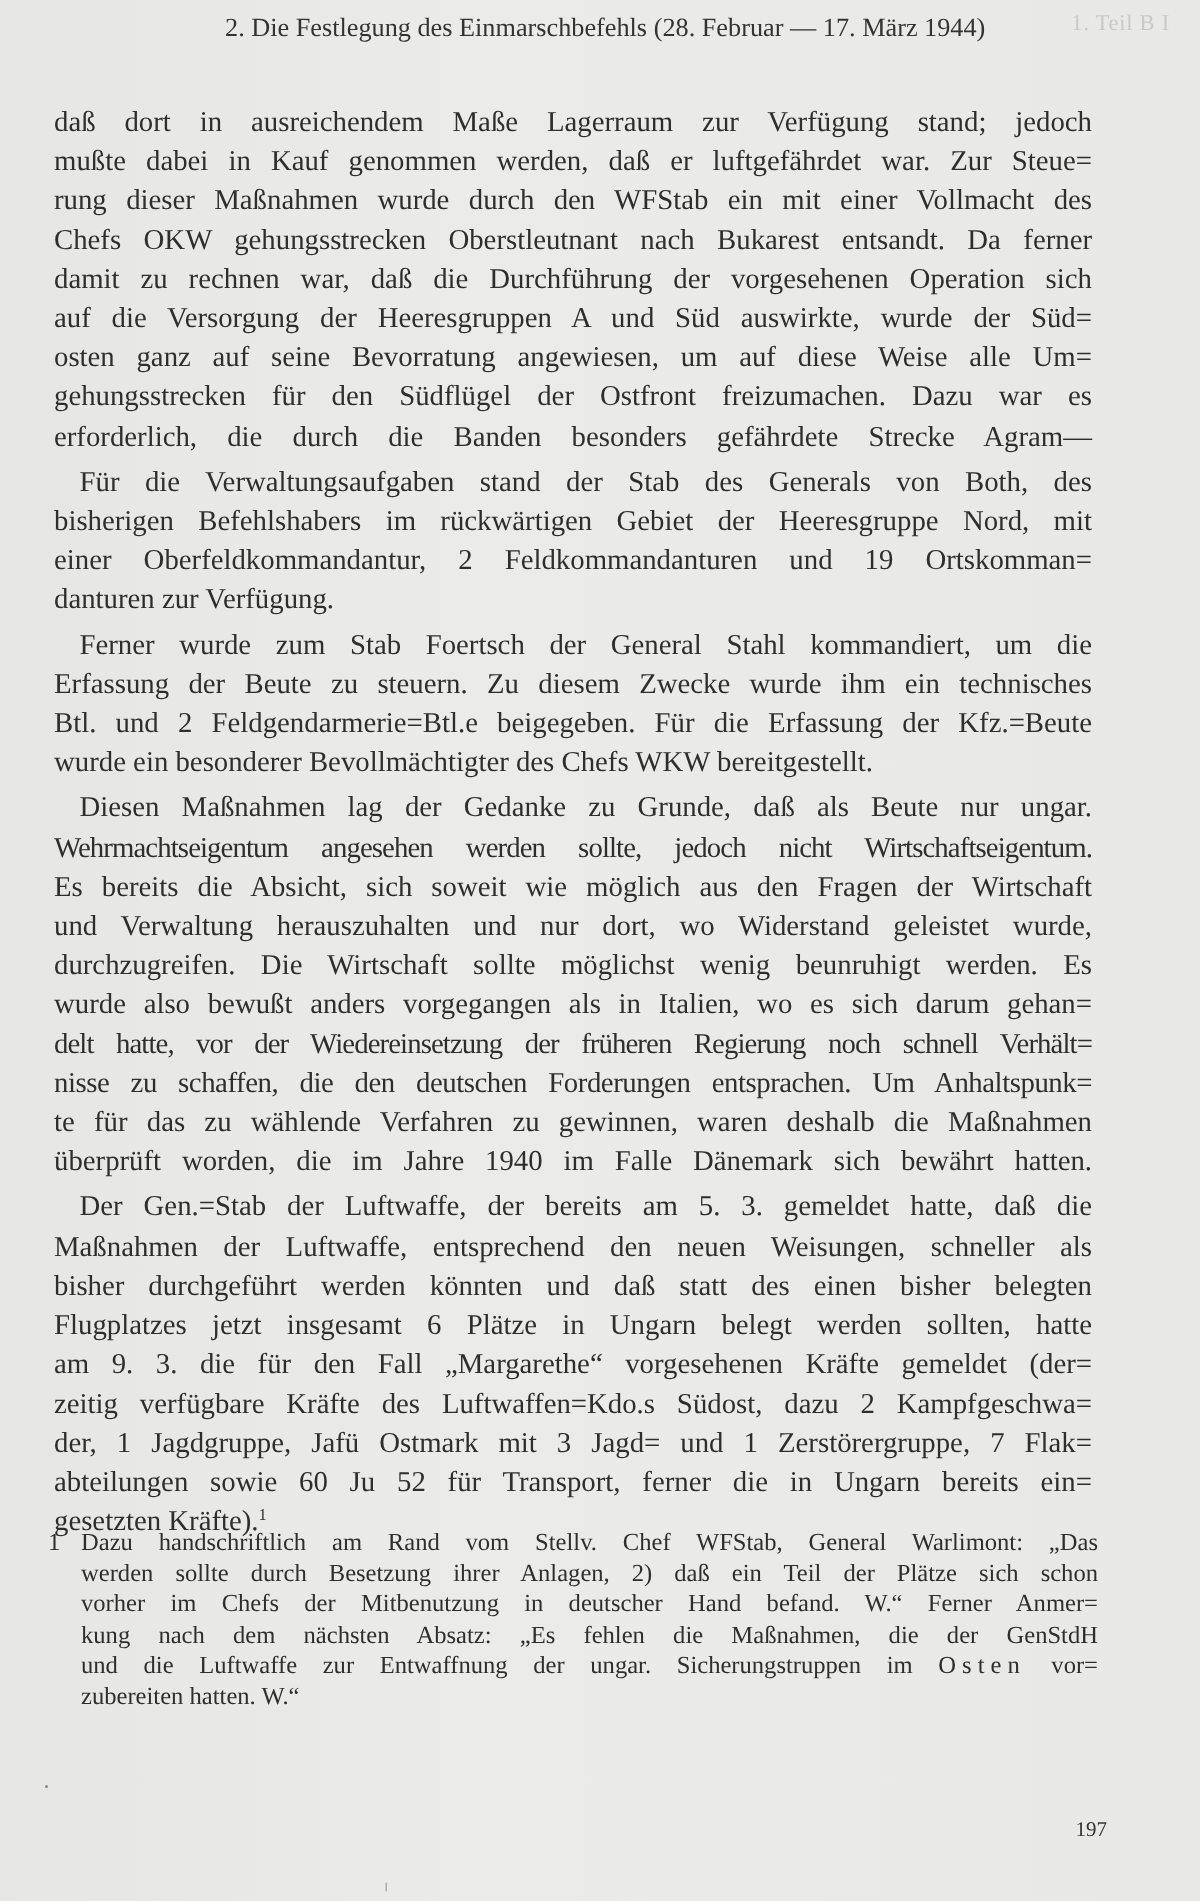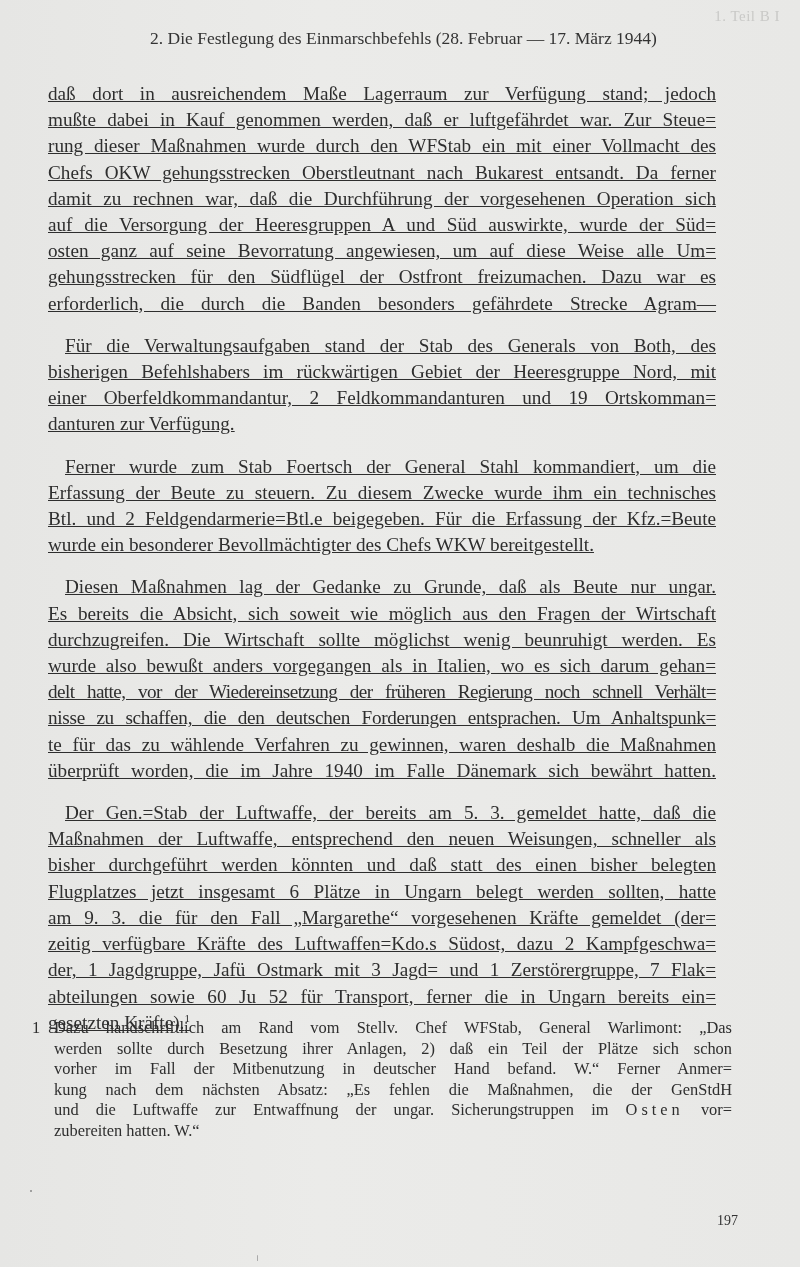--- a/index.html
+++ b/index.html
@@ -24,42 +24,41 @@
     .bleed {
       position: absolute;
       top: 8px;
       right: 20px;
       font-size: 15px;
       color: #c9c9c7;
       letter-spacing: 0.5px;
     }
     .running-head {
       position: absolute;
-      top: 28px;
+      top: 8px;
       left: 150px;
       width: 592px;
       font-size: 17.5px;
       color: #333;
       text-align: left;
       white-space: nowrap;
     }
     .body-text {
       position: absolute;
       top: 65px;
       left: 32px;
       width: 700px;
       font-size: 19.2px;
       line-height: 26.2px;
       text-align: justify;
       color: #2e2e2e;
     }
     .body-text p {
-      margin: 16px;
+      margin: 4px;
       text-indent: 0;
-      text-decoration: underline;
     }
     .line {
       display: block;
       text-align: justify;
       text-align-last: justify;
       white-space: nowrap;
       overflow: visible;
     }
     .line.last {
       text-align-last: left;
@@ -136,21 +135,23 @@
 
     <p>
       <span class="line" style="padding-left:17px">Ferner wurde zum Stab Foertsch der General Stahl kommandiert, um die</span>
       <span class="line">Erfassung der Beute zu steuern. Zu diesem Zwecke wurde ihm ein technisches</span>
       <span class="line">Btl. und 2 Feldgendarmerie=Btl.e beigegeben. Für die Erfassung der Kfz.=Beute</span>
       <span class="line last">wurde ein besonderer Bevollmächtigter des Chefs WKW bereitgestellt.</span>
     </p>
 
     <p>
       <span class="line" style="padding-left:17px">Diesen Maßnahmen lag der Gedanke zu Grunde, daß als Beute nur ungar.</span>
+      <span class="line" style="letter-spacing:-0.6px">Wehrmachtseigentum angesehen werden sollte, jedoch nicht Wirtschaftseigentum.</span>
       <span class="line">Es bereits die Absicht, sich soweit wie möglich aus den Fragen der Wirtschaft</span>
+      <span class="line">und Verwaltung herauszuhalten und nur dort, wo Widerstand geleistet wurde,</span>
       <span class="line">durchzugreifen. Die Wirtschaft sollte möglichst wenig beunruhigt werden. Es</span>
       <span class="line">wurde also bewußt anders vorgegangen als in Italien, wo es sich darum gehan=</span>
       <span class="line" style="letter-spacing:-0.6px">delt hatte, vor der Wiedereinsetzung der früheren Regierung noch schnell Verhält=</span>
       <span class="line" style="letter-spacing:-0.3px">nisse zu schaffen, die den deutschen Forderungen entsprachen. Um Anhaltspunk=</span>
       <span class="line">te für das zu wählende Verfahren zu gewinnen, waren deshalb die Maßnahmen</span>
       <span class="line">überprüft worden, die im Jahre 1940 im Falle Dänemark sich bewährt hatten.</span>
     </p>
 
     <p>
       <span class="line" style="padding-left:17px">Der Gen.=Stab der Luftwaffe, der bereits am 5. 3. gemeldet hatte, daß die</span>
@@ -163,21 +164,21 @@
       <span class="line">abteilungen sowie 60 Ju 52 für Transport, ferner die in Ungarn bereits ein=</span>
       <span class="line last"><span>gesetzten Kräfte).</span><sup class="fnref">1</sup></span>
     </p>
   </div>
 
   <div class="footnotes">
     <div class="fn">
       <span class="fn-num">1</span>
       <span class="line">Dazu handschriftlich am Rand vom Stellv. Chef WFStab, General Warlimont: „Das</span>
       <span class="line">werden sollte durch Besetzung ihrer Anlagen, 2) daß ein Teil der Plätze sich schon</span>
-      <span class="line">vorher im Fall der Mitbenutzung in deutscher Hand befand. W.“ Ferner Anmer=</span>
+      <span class="line">vorher im Chefs der Mitbenutzung in deutscher Hand befand. W.“ Ferner Anmer=</span>
       <span class="line">kung nach dem nächsten Absatz: „Es fehlen die Maßnahmen, die der GenStdH</span>
       <span class="line"><span>und die Luftwaffe zur Entwaffnung der ungar. Sicherungstruppen im </span><span class="spaced">Osten</span><span> vor=</span></span>
       <span class="line last">zubereiten hatten. W.“</span>
     </div>
   </div>
 
   <div class="page-number">197</div>
 
   <span class="speck" style="left:30px;top:1190px"></span>
   <span class="speck" style="left:257px;top:1255px;width:1px;height:6px;background:#aaa"></span>

